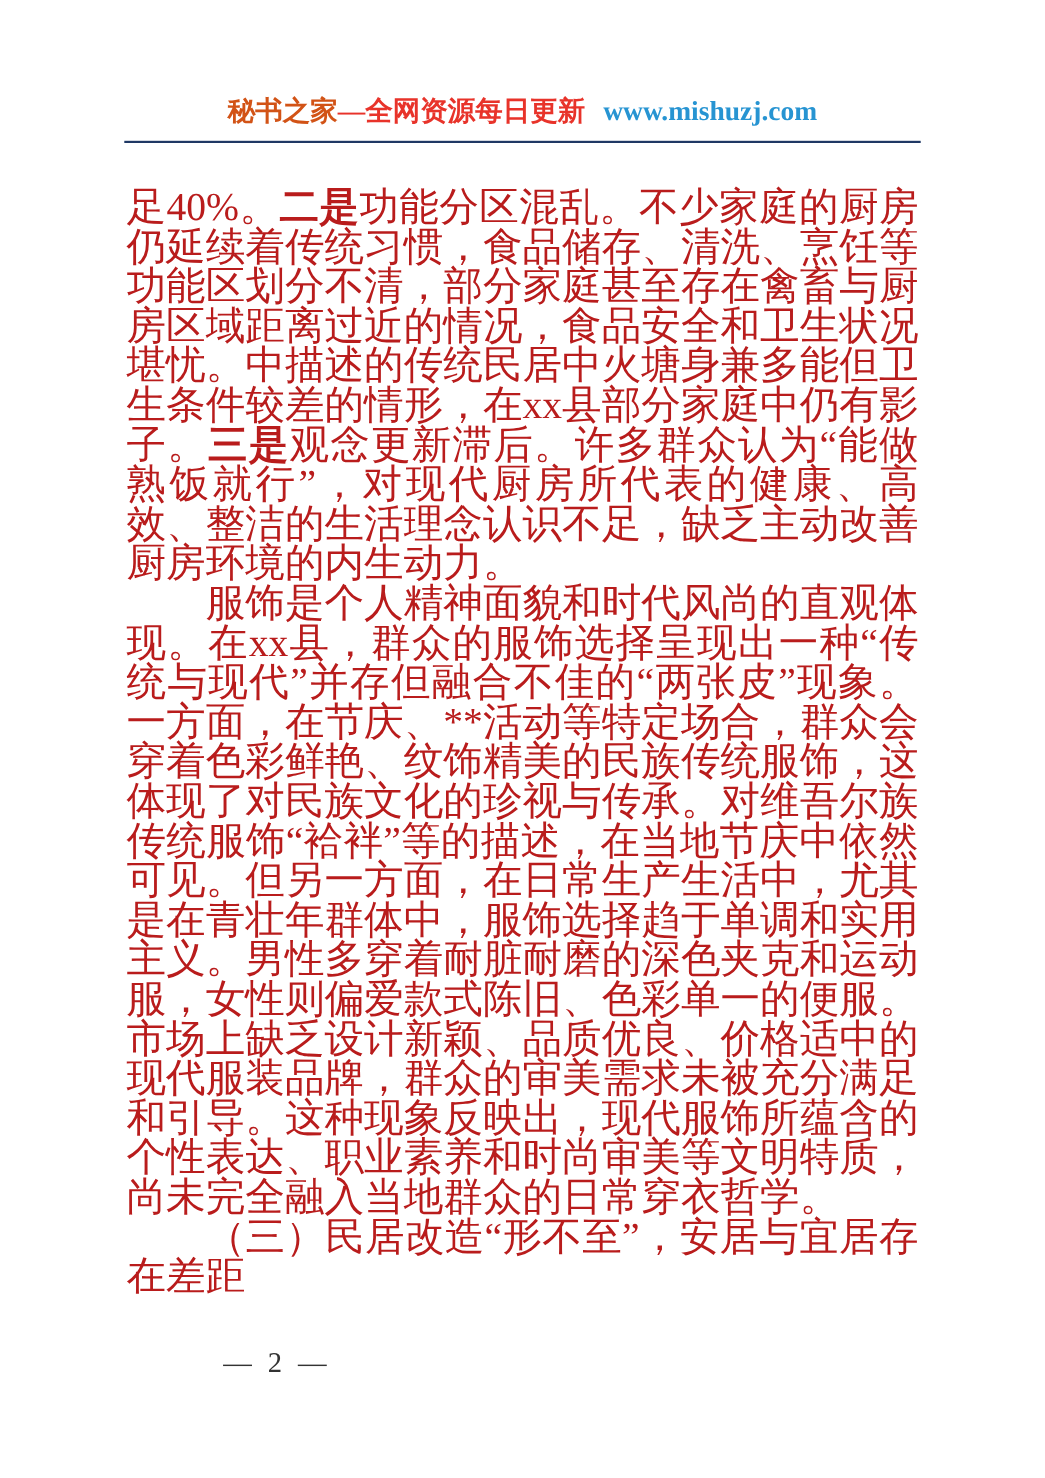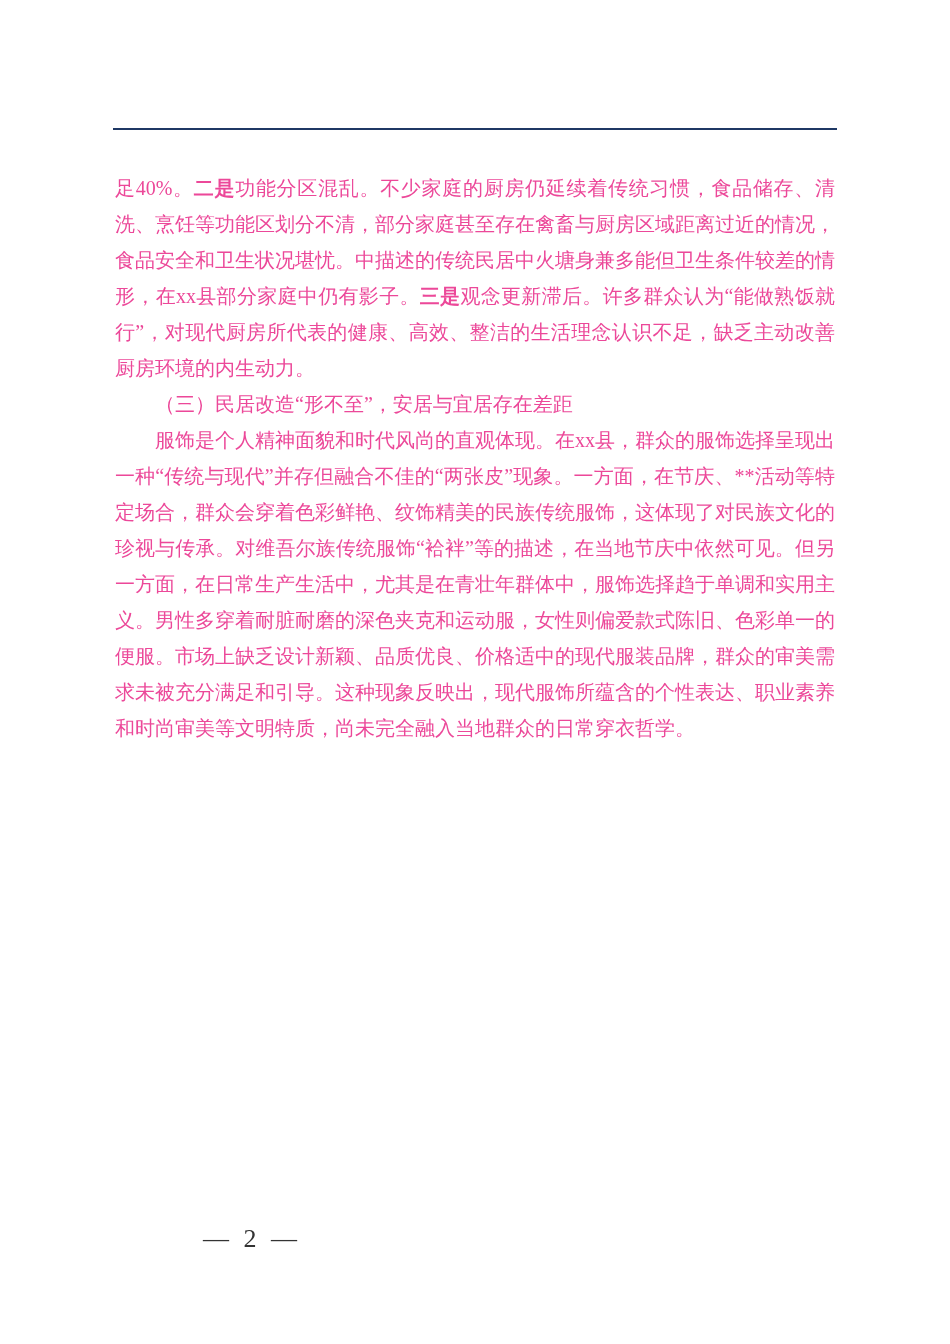--- a/index.html
+++ b/index.html
@@ -30,23 +30,23 @@
     top: 128px;
     left: 113px;
     width: 724px;
     height: 2px;
   }
   .doc-body {
     position: absolute;
     top: 170px;
     left: 115px;
     width: 720px;
-    font-size: 20px;
+    font-size: 36px;
     line-height: 36px;
-    color: #ec4899;
+    color: #b91c1c;
   }
   .para {
     text-align: justify;
     text-align-last: left;
   }
   .para.indent { text-indent: 2em; }
   .para b { font-weight: bold; }
   .page-footer {
     position: absolute;
     top: 1224px;
@@ -58,26 +58,30 @@
   .page-footer .page-num {
     margin-left: 88px;
     letter-spacing: 4px;
   }
 </style>
 </head>
 <body>
 
 <div class="page">
 
+  <header class="page-header">
+    <span class="brand" style="color: rgb(210, 83, 22);">秘书之家</span><span class="tagline" style="color: rgb(232, 51, 42);">—全网资源每日更新</span>
+    <span class="url" style="color: rgb(39, 148, 210);">www.mishuzj.com</span>
+  </header>
 
   <div class="header-rule" style="background: rgb(31, 56, 100);"></div>
 
   <main class="doc-body" id="doc-body">
       <p class="para"><span>足40%。</span><b>二是</b><span>功能分区混乱。不少家庭的厨房仍延续着传统习惯，食品储存、清洗、烹饪等功能区划分不清，部分家庭甚至存在禽畜与厨房区域距离过近的情况，食品安全和卫生状况堪忧。中描述的传统民居中火塘身兼多能但卫生条件较差的情形，在xx县部分家庭中仍有影子。</span><b>三是</b><span>观念更新滞后。许多群众认为“能做熟饭就行”，对现代厨房所代表的健康、高效、整洁的生活理念认识不足，缺乏主动改善厨房环境的内生动力。</span></p>
+      <p class="para indent"><span>服饰是个人精神面貌和时代风尚的直观体现。在xx县，群众的服饰选择呈现出一种“传统与现代”并存但融合不佳的“两张皮”现象。一方面，在节庆、**活动等特定场合，群众会穿着色彩鲜艳、纹饰精美的民族传统服饰，这体现了对民族文化的珍视与传承。对维吾尔族传统服饰“袷袢”等的描述，在当地节庆中依然可见。但另一方面，在日常生产生活中，尤其是在青壮年群体中，服饰选择趋于单调和实用主义。男性多穿着耐脏耐磨的深色夹克和运动服，女性则偏爱款式陈旧、色彩单一的便服。市场上缺乏设计新颖、品质优良、价格适中的现代服装品牌，群众的审美需求未被充分满足和引导。这种现象反映出，现代服饰所蕴含的个性表达、职业素养和时尚审美等文明特质，尚未完全融入当地群众的日常穿衣哲学。</span></p>
       <p class="para indent"><span>（三）民居改造“形不至”，安居与宜居存在差距</span></p>
-      <p class="para indent"><span>服饰是个人精神面貌和时代风尚的直观体现。在xx县，群众的服饰选择呈现出一种“传统与现代”并存但融合不佳的“两张皮”现象。一方面，在节庆、**活动等特定场合，群众会穿着色彩鲜艳、纹饰精美的民族传统服饰，这体现了对民族文化的珍视与传承。对维吾尔族传统服饰“袷袢”等的描述，在当地节庆中依然可见。但另一方面，在日常生产生活中，尤其是在青壮年群体中，服饰选择趋于单调和实用主义。男性多穿着耐脏耐磨的深色夹克和运动服，女性则偏爱款式陈旧、色彩单一的便服。市场上缺乏设计新颖、品质优良、价格适中的现代服装品牌，群众的审美需求未被充分满足和引导。这种现象反映出，现代服饰所蕴含的个性表达、职业素养和时尚审美等文明特质，尚未完全融入当地群众的日常穿衣哲学。</span></p>
     </main>
 
   <footer class="page-footer">
     <span class="page-num">— 2 —</span>
   </footer>
 
 </div>
 
 </body></html>

